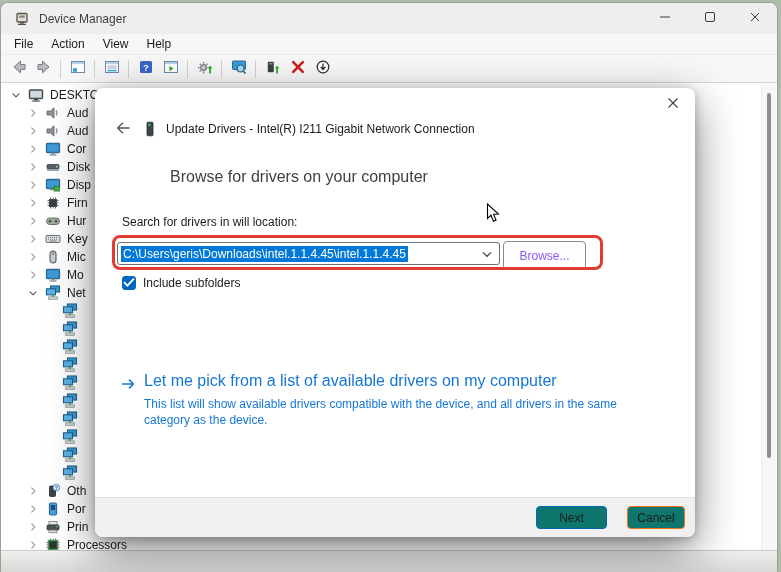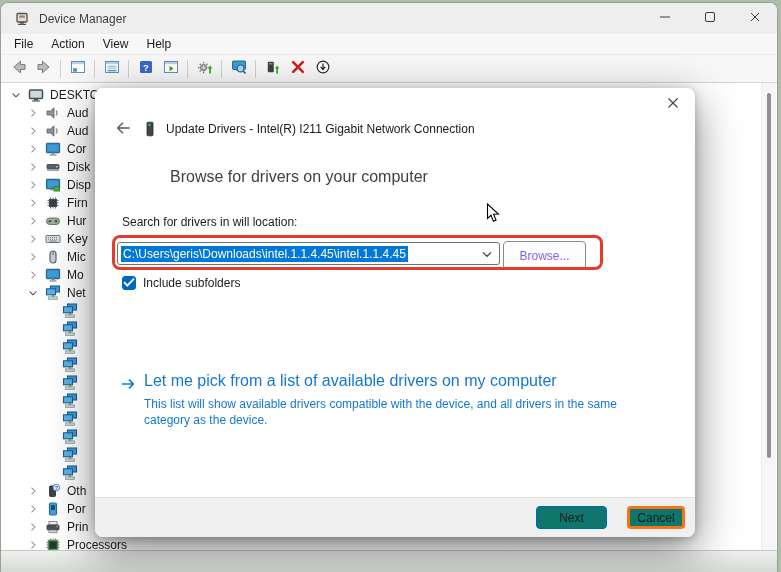--- a/index.html
+++ b/index.html
@@ -66,21 +66,21 @@
   .chk-label{margin-left:7px;font-size:12px;}
   .pick-arrow{position:absolute;left:25px;top:287px;width:18px;height:18px;display:flex;align-items:center;}
   .pick-title{position:absolute;left:49px;top:284px;font-size:16px;color:#1577d4;cursor:default;}
   .pick-desc{position:absolute;left:49px;top:308px;width:480px;font-size:12px;line-height:1.35;color:#1577d4;}
   .dlg-footer{position:absolute;left:0;right:0;bottom:0;height:40px;background:#f0f0f0;
     border-top:1px solid #e1e1e1;border-radius:0 0 8px 8px;display:flex;align-items:center;
     justify-content:flex-end;padding-right:10px;}
   .btn{height:23px;background:#0f766e;border-radius:4px;font-size:12px;color:#1b1b1b;
     font-family:"Liberation Sans",sans-serif;}
   .btn-next{width:71px;border:1.5px solid #0067c0;margin-right:20px;}
-  .btn-cancel{width:58px;border:3px solid #f97316;}
+  .btn-cancel{width:58px;border:1px solid #f97316;}
 
   .cursor{position:absolute;left:486px;top:203px;z-index:30;pointer-events:none;}
 </style>
 </head>
 <body>
 
 <div class="desktop">
 
   <div class="window">
     <div class="titlebar">

